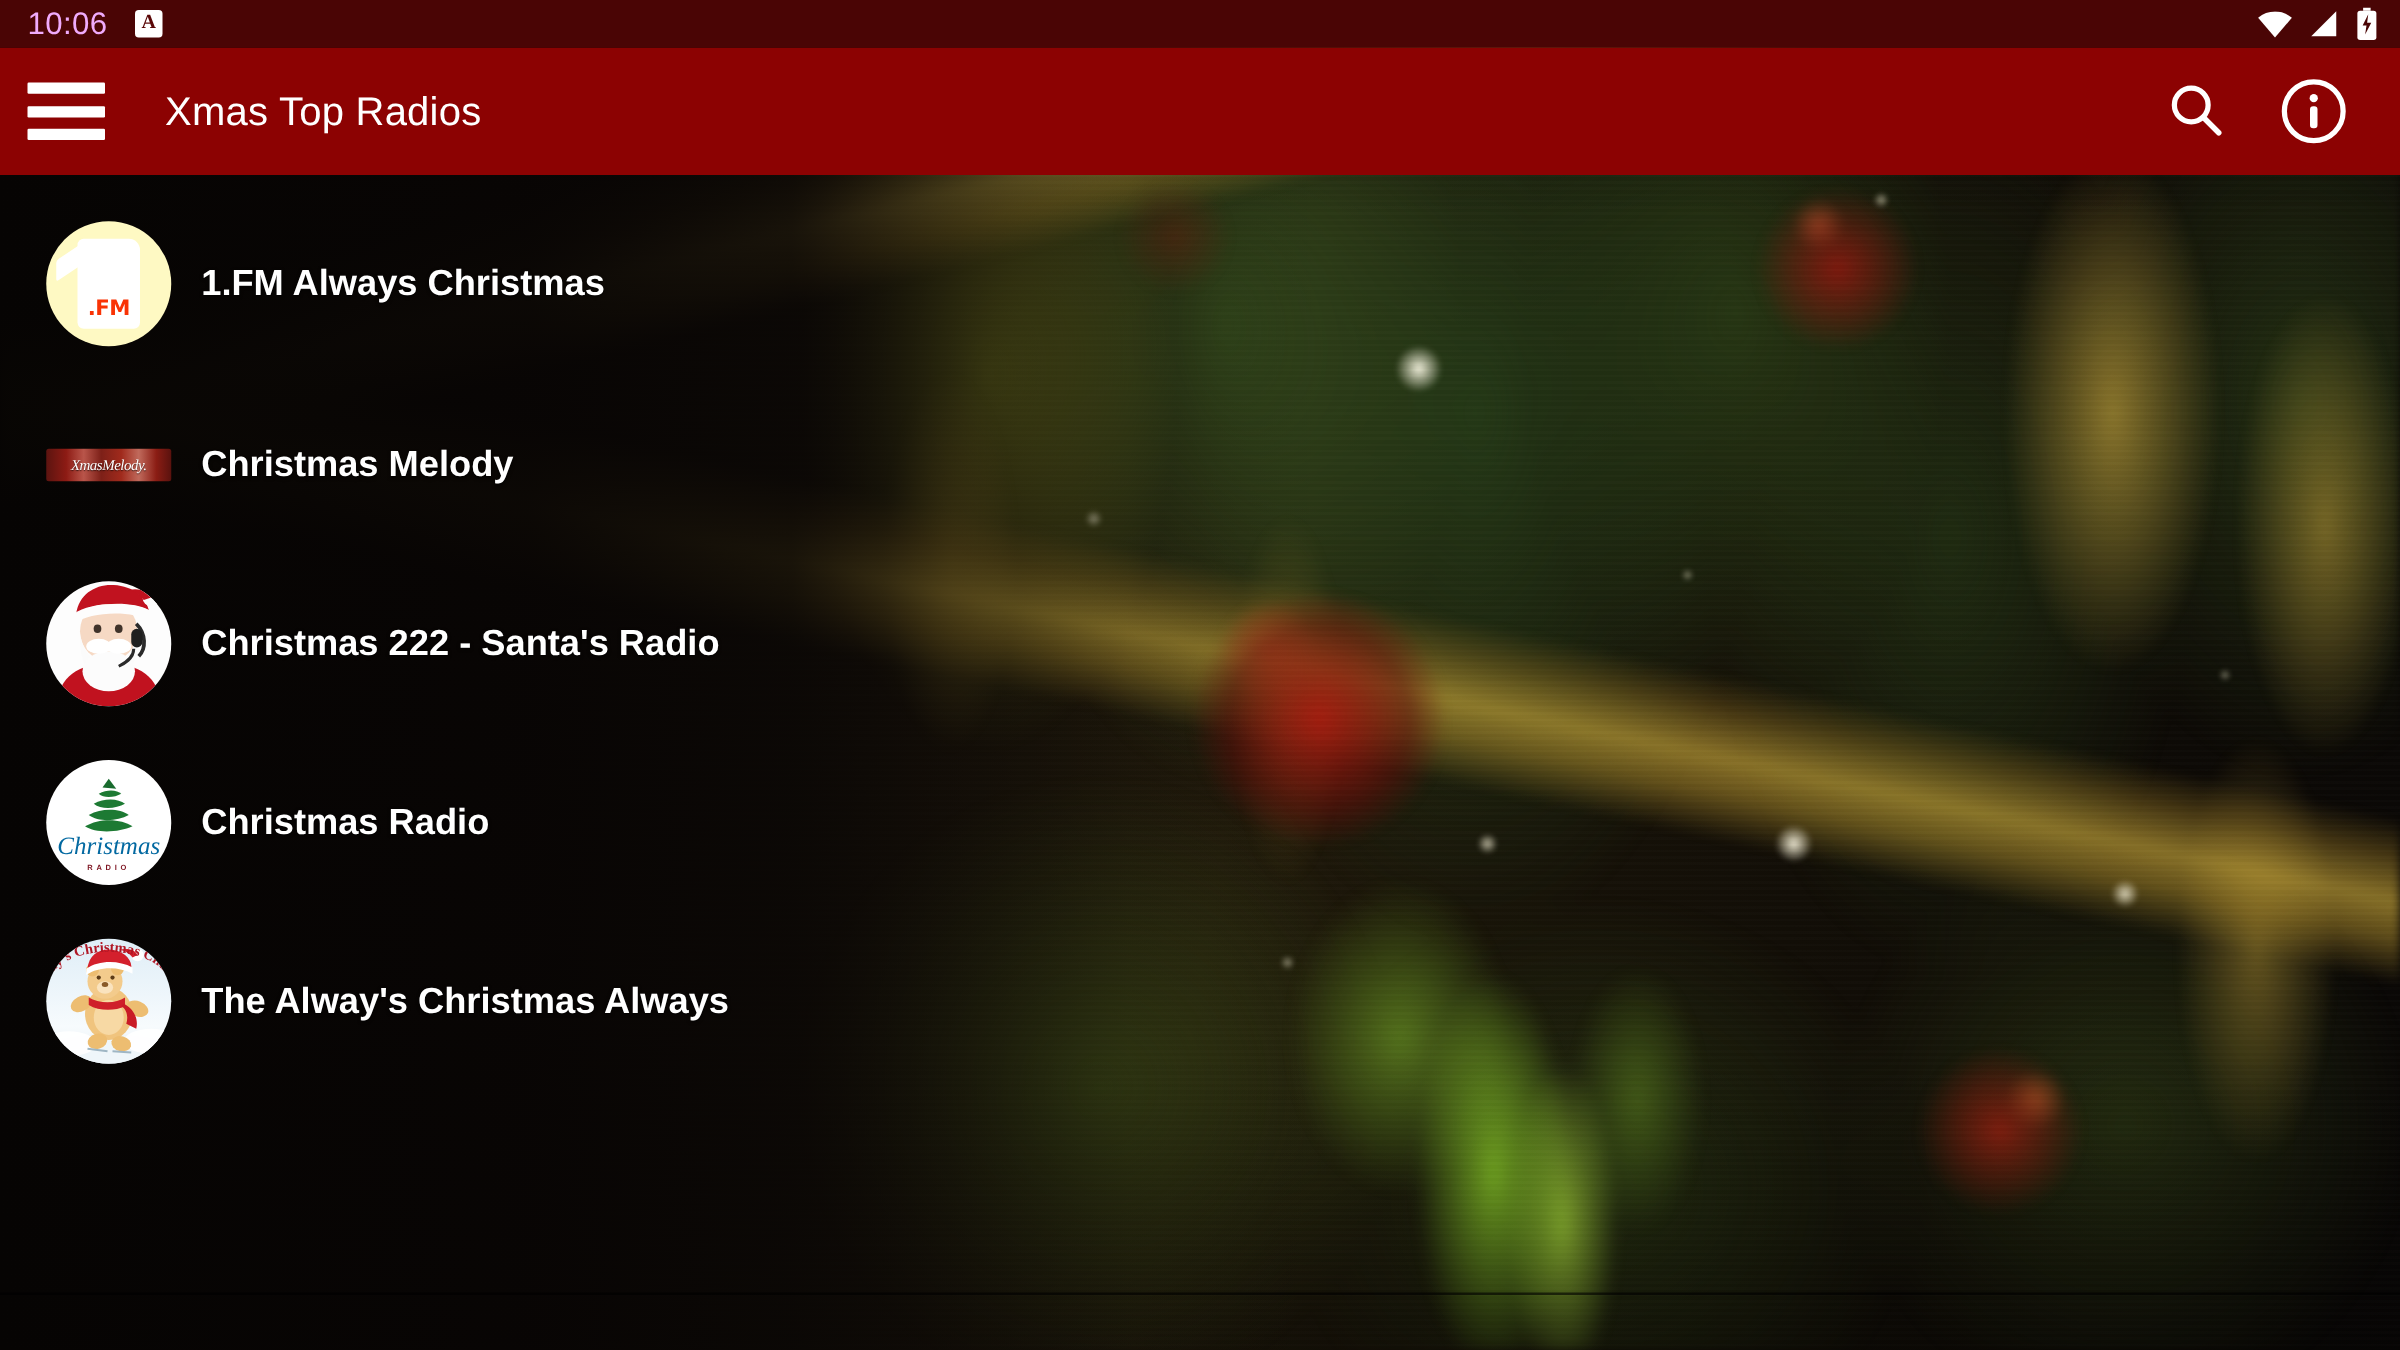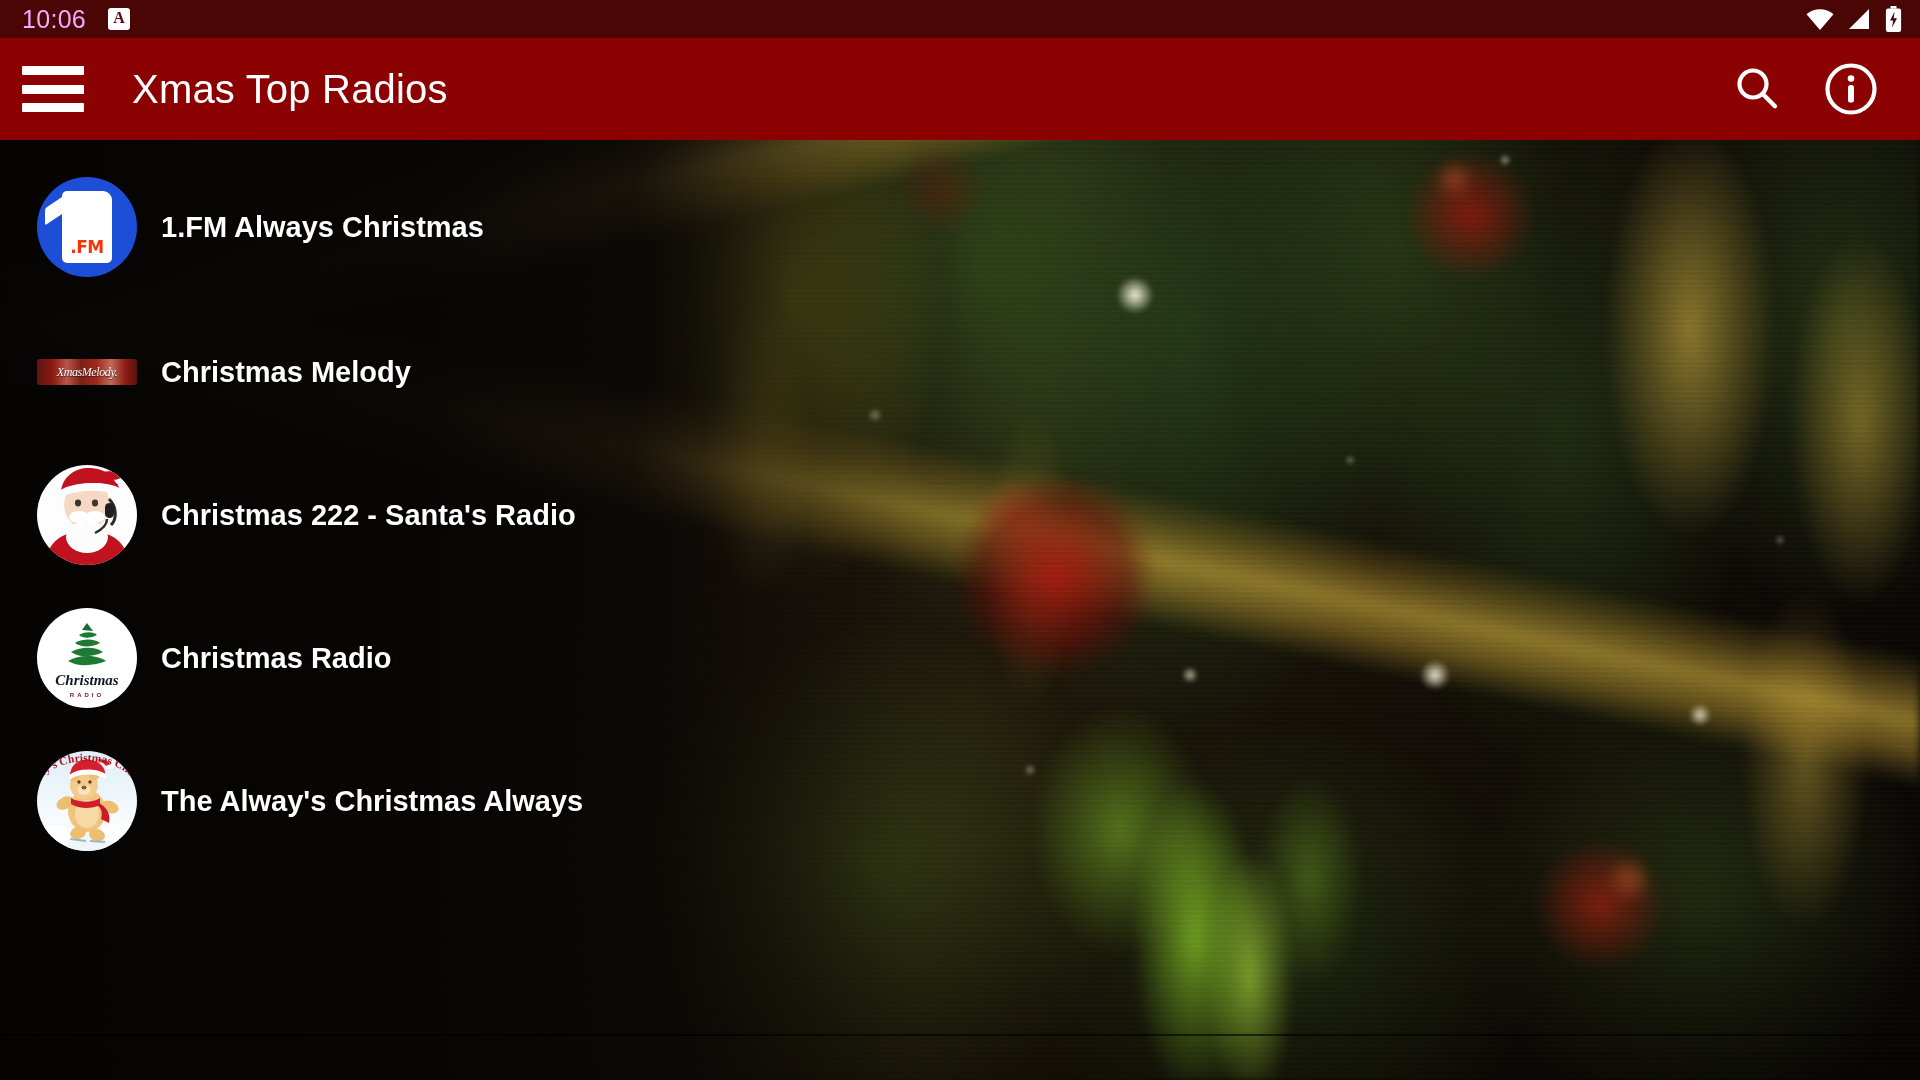--- a/index.html
+++ b/index.html
@@ -112,37 +112,37 @@
 
   
   #appbar{
     position:absolute; left:0; top:38px; width:1920px; height:102px;
     background:#8c0202; display:flex; align-items:center; z-index:25;
   }
   #menu-btn{ width:62px; height:46px; margin-left:22px; display:flex; flex-direction:column;
     justify-content:space-between; cursor:pointer; }
   #menu-btn span{ display:block; height:9px; background:#fff; border-radius:1px; }
   #appbar .title{
-    color:#ffffff; font-size:40px; font-weight:400; margin-left:48px; letter-spacing:.2px;
+    color:#ffffff; font-size:32px; font-weight:400; margin-left:48px; letter-spacing:.2px;
     white-space:nowrap;
   }
   #appbar .actions{ margin-left:auto; display:flex; align-items:center; gap:40px; margin-right:42px; }
   .act{ width:54px; height:54px; display:flex; align-items:center; justify-content:center; cursor:pointer; }
 
   
   #list{ position:absolute; left:0; top:140px; width:1920px; height:940px; z-index:20; }
   .row{ position:absolute; left:0; width:1920px; height:174px; display:flex; align-items:center; cursor:pointer; }
   .row .thumb{ width:100px; height:100px; margin-left:37px; flex:0 0 auto; position:relative; }
   .row .name{
     color:#ffffff; font-size:29px; font-weight:bold; margin-left:24px; white-space:nowrap;
     text-shadow:0 1px 3px rgba(0,0,0,.85);
   }
 
   
-  .logo-1fm{ width:100px; height:100px; border-radius:50%; background:#1d4ed8;
+  .logo-1fm{ width:100px; height:100px; border-radius:50%; background:#fef9c3;
     display:flex; align-items:center; justify-content:center; overflow:hidden; }
   .logo-1fm .sheet{ position:relative; width:50px; height:72px; background:#fff; border-radius:5px 9px 5px 5px; }
   .logo-1fm .sheet:before{ content:""; position:absolute; left:-17px; top:10px; width:22px; height:17px;
     background:#fff; transform:skewY(-34deg); border-radius:2px; }
   .logo-1fm .fm{ position:absolute; left:50%; transform:translateX(-50%); bottom:6px;
     color:#f93305; font-size:17px; font-weight:bold; letter-spacing:-.5px; font-family:"DejaVu Sans", sans-serif; }
 
   
   .logo-xmas{ width:100px; height:100px; display:flex; align-items:center; }
   .logo-xmas .bar{
@@ -156,21 +156,21 @@
   }
 
   
   .logo-santa{ width:100px; height:100px; border-radius:50%; background:#fdfdfd; overflow:hidden; position:relative; }
 
   
   .logo-cradio{ width:100px; height:100px; border-radius:50%; background:#ffffff; overflow:hidden; position:relative; }
   .logo-cradio .tree{ position:absolute; left:50%; transform:translateX(-50%); top:14px; }
   .logo-cradio .word{
     position:absolute; left:50%; transform:translateX(-50%); bottom:19px;
-    color:#0f172a; font-size:15px; font-style:italic; font-weight:bold;
+    color:#0369a1; font-size:20px; font-style:italic; font-weight:normal;
     font-family:"Liberation Serif", serif; white-space:nowrap;
   }
   .logo-cradio .sub{
     position:absolute; left:50%; transform:translateX(-50%); bottom:10px;
     color:#7d1421; font-size:6px; letter-spacing:3px; font-weight:bold; white-space:nowrap;
   }
 
   
   .logo-teddy{ width:100px; height:100px; border-radius:50%; overflow:hidden; position:relative;
     background:linear-gradient(180deg,#dfeef7 0%,#eef6fb 45%,#f7fbfd 70%,#e6eef4 100%); }

